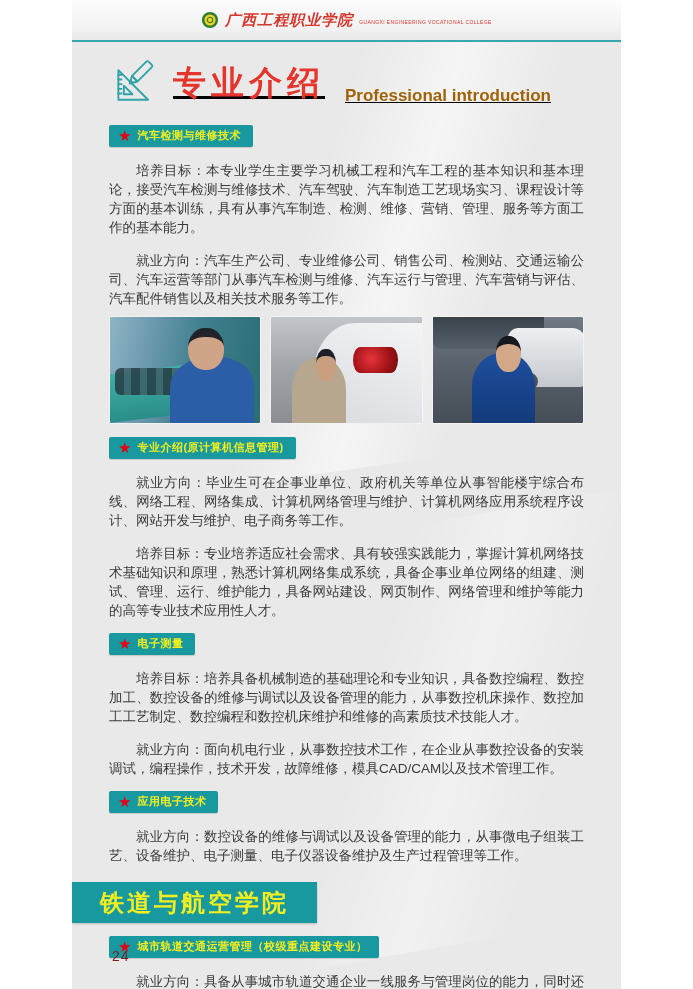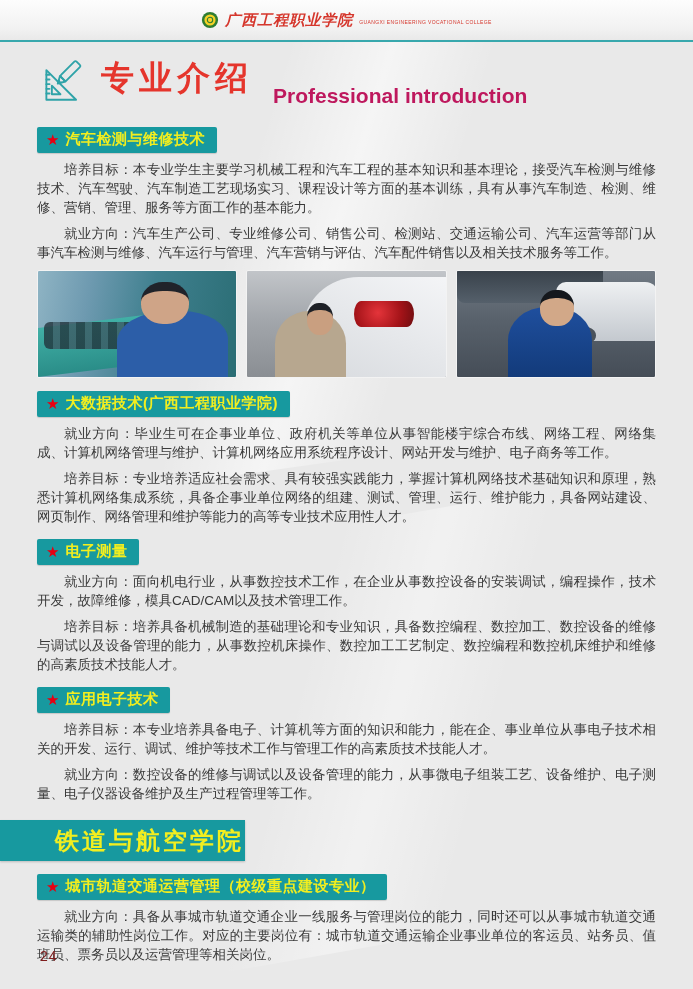--- a/index.html
+++ b/index.html
@@ -1,20 +1,20 @@
 <!DOCTYPE html>
 <html><head>
 <meta charset="utf-8">
 <style>
   * { margin:0; padding:0; box-sizing:border-box; }
   html,body { background:#ffffff; }
   body { font-family:"Liberation Sans","DejaVu Sans",sans-serif; }
 
   .page {
-    position:relative; width:693px; height:989px; margin:0 auto;
+    position:relative; width:549px; height:989px; margin:0 auto;
     background:#e9e9e9; overflow:hidden;
   }
   
   .page::before, .page::after{
     content:""; position:absolute; pointer-events:none;
     background:linear-gradient(115deg, rgba(255,255,255,0) 40%, rgba(255,255,255,.55) 50%, rgba(255,255,255,0) 60%);
   }
   .page::before{ left:-120px; top:40px; width:900px; height:420px; transform:rotate(-8deg); }
   .page::after{ left:-60px; top:520px; width:900px; height:420px; transform:rotate(-10deg); opacity:.7; }
 
@@ -28,40 +28,40 @@
   .emblem{ width:18px; height:18px; flex:0 0 auto; }
   .college-name{
     color:#d5362c; font-family:"Liberation Serif","DejaVu Serif",serif;
     font-style:italic; font-weight:bold; font-size:15px; letter-spacing:1px;
   }
   .college-name-en{ color:#d5362c; font-size:5px; letter-spacing:.4px; margin-top:4px; }
 
   .content{ position:relative; z-index:2; padding:0 37px; }
 
   
-  .title-row{ display:flex; align-items:flex-start; margin:14px 0 6px; }
+  .title-row{ display:flex; align-items:flex-end; margin:14px 0 6px;text-decoration:underline; }
   .title-icon{ width:50px; height:50px; flex:0 0 auto; }
   .title-zh{
     color:#e5352c; font-size:33px; font-weight:bold; letter-spacing:5px;
     margin-left:14px;
   }
-  .title-en{ color:#be185d; font-size:21px; font-weight:bold; margin-left:20px; margin-top:28px; }
+  .title-en{ color:#a16207; font-size:17px; font-weight:bold; margin-left:20px; margin-top:28px; }
 
   
   .tag{
     display:inline-flex; align-items:center; gap:6px;
     background:#17999f; border-radius:2px;
     padding:3px 12px 4px 9px; margin-top:13px;
     box-shadow:0 1px 1px rgba(0,0,0,.15);
   }
   .tag .star{ color:#e60012; font-size:15px; line-height:1; }
-  .tag .tag-label{ color:#f2ee1f; font-size:15px; font-weight:bold; letter-spacing:.5px; }
+  .tag .tag-label{ color:#f2ee1f; font-size:11px; font-weight:bold; letter-spacing:.5px; }
 
   p.body{
-    margin-top:7px; font-size:13.5px; line-height:19px; color:#3a3a3a;
+    margin-top:14px; font-size:13.5px; line-height:19px; color:#3a3a3a;
     text-align:justify; text-indent:2em; font-weight:500;
   }
 
   
   .photos{ display:flex; gap:9px; margin-top:8px; height:108px; }
   .photo{ position:relative; flex:1; overflow:hidden; border-radius:2px; border:1px solid #f3f3f3; }
   .photo div{ position:absolute; }
 
   .photo-1{ background:linear-gradient(100deg,#8fb4c4 0%,#6e9ab0 25%,#40808f 55%,#2a6d74 100%); }
   .p1-bench{ left:0; bottom:0; width:68%; height:46%; background:linear-gradient(180deg,#41b0a6,#2a8d88); transform:skewY(-7deg); transform-origin:left bottom; }
@@ -79,21 +79,21 @@
   .p3-chassis{ left:0; top:0; width:74%; height:30%; background:linear-gradient(180deg,#39424b,#55606b); border-radius:0 0 18px 8px; }
   .p3-van{ right:-2%; top:10%; width:52%; height:56%; background:linear-gradient(180deg,#eef0f2,#c4c9cf); border-radius:10px 14px 6px 6px; }
   .p3-wheel{ right:30%; top:52%; width:14%; height:18%; background:radial-gradient(#cfd4d9 30%, #4a525b 32%); border-radius:50%; }
   .p3-worker{ left:26%; bottom:-2%; width:42%; height:68%; background:linear-gradient(180deg,#1f4f9e,#123a79); border-radius:46% 46% 0 0; }
   .p3-head{ left:42%; top:18%; width:17%; height:34%; background:#d2a888; border-radius:46%; border-top:8px solid #15181d; }
 
   
   .banner{
     position:relative; left:-37px; margin-top:17px;
     width:245px; height:41px; background:#17999f;
-    display:flex; align-items:center; padding-left:55px;
+    display:flex; align-items:center; padding-left:28px;
     box-shadow:0 1px 2px rgba(0,0,0,.2);
   }
   .banner-label{ color:#f2ee1f; font-size:24px; font-weight:bold; letter-spacing:3px; }
 
   .page-number{
     position:absolute; left:40px; bottom:25px; z-index:2;
     font-size:14px; color:#7f1d1d; letter-spacing:1px;
   }
 </style>
 </head>
@@ -158,39 +158,38 @@
         <div class="p3-van"></div>
         <div class="p3-wheel"></div>
         <div class="p3-worker"></div>
         <div class="p3-head"></div>
       </div>
     </div>
 
     
     <div class="tag">
       <span class="star">★</span>
-      <span class="tag-label">大数据技术(广西工程职业学院)</span>
+      <span class="tag-label">专业介绍(原计算机信息管理)</span>
     </div>
     <p class="body">就业方向：毕业生可在企事业单位、政府机关等单位从事智能楼宇综合布线、网络工程、网络集成、计算机网络管理与维护、计算机网络应用系统程序设计、网站开发与维护、电子商务等工作。</p>
     <p class="body">培养目标：专业培养适应社会需求、具有较强实践能力，掌握计算机网络技术基础知识和原理，熟悉计算机网络集成系统，具备企事业单位网络的组建、测试、管理、运行、维护能力，具备网站建设、网页制作、网络管理和维护等能力的高等专业技术应用性人才。</p>
 
     
     <div class="tag">
       <span class="star">★</span>
       <span class="tag-label">电子测量</span>
     </div>
+    <p class="body">培养目标：培养具备机械制造的基础理论和专业知识，具备数控编程、数控加工、数控设备的维修与调试以及设备管理的能力，从事数控机床操作、数控加工工艺制定、数控编程和数控机床维护和维修的高素质技术技能人才。</p>
     <p class="body">就业方向：面向机电行业，从事数控技术工作，在企业从事数控设备的安装调试，编程操作，技术开发，故障维修，模具CAD/CAM以及技术管理工作。</p>
-    <p class="body">培养目标：培养具备机械制造的基础理论和专业知识，具备数控编程、数控加工、数控设备的维修与调试以及设备管理的能力，从事数控机床操作、数控加工工艺制定、数控编程和数控机床维护和维修的高素质技术技能人才。</p>
 
     
     <div class="tag">
       <span class="star">★</span>
       <span class="tag-label">应用电子技术</span>
     </div>
-    <p class="body">培养目标：本专业培养具备电子、计算机等方面的知识和能力，能在企、事业单位从事电子技术相关的开发、运行、调试、维护等技术工作与管理工作的高素质技术技能人才。</p>
     <p class="body">就业方向：数控设备的维修与调试以及设备管理的能力，从事微电子组装工艺、设备维护、电子测量、电子仪器设备维护及生产过程管理等工作。</p>
 
     
     <div class="banner">
       <span class="banner-label">铁道与航空学院</span>
     </div>
 
     
     <div class="tag">
       <span class="star">★</span>

